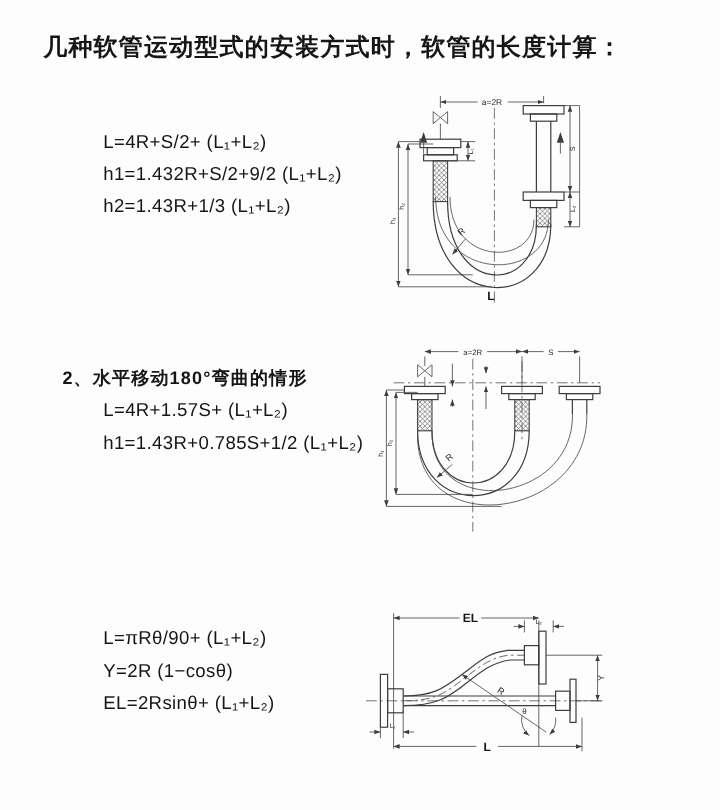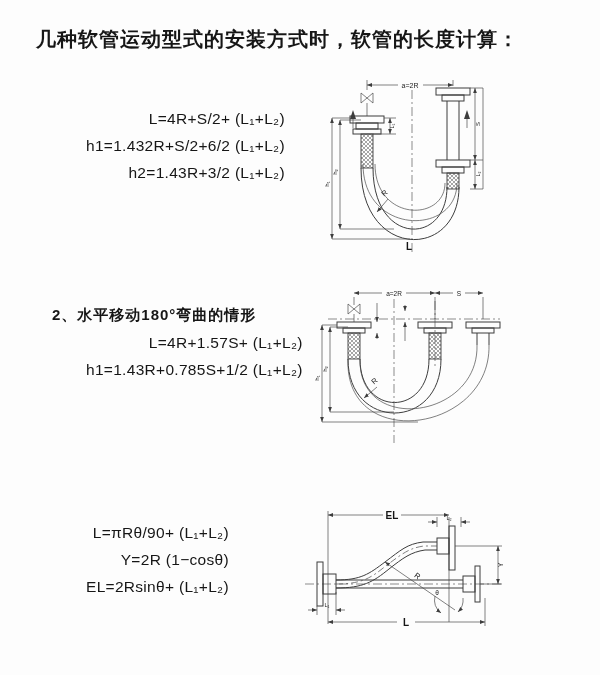--- a/index.html
+++ b/index.html
@@ -11,21 +11,21 @@
   .page{position:absolute;inset:0;}
   .doc-title{
     position:absolute;left:36px;top:26px;
     font-size:20px;font-weight:bold;letter-spacing:1px;white-space:nowrap;
   }
   .section{position:absolute;left:52px;white-space:nowrap;}
   #sec1{top:110px;}
   #sec2{top:306px;}
   #sec3{top:524px;}
   .sec-heading{font-size:15px;font-weight:bold;letter-spacing:1px;margin:0 0 9px 0;}
-  .formula{font-size:15.5px;font-weight:500;letter-spacing:.3px;margin:0 0 9px 34px;text-align:right;}
+  .formula{font-size:15.5px;font-weight:500;letter-spacing:.3px;margin:0 0 9px 34px;}
   .diagram{position:absolute;}
   #dia1{left:322px;top:66px;}
   #dia2{left:310px;top:283px;}
   #dia3{left:303px;top:498px;}
   svg{display:block;}
   svg .ln{stroke:#3d3d3d;stroke-width:1;fill:none;}
   svg .thin{stroke:#4a4a4a;stroke-width:.7;fill:none;}
   svg .cl{stroke:#5a5a5a;stroke-width:.7;fill:none;stroke-dasharray:9 3 2 3;}
   svg .hose{fill:url(#hp1);stroke:#3d3d3d;stroke-width:.9;}
   svg .dim-label{fill:#222;font-family:"Liberation Sans","DejaVu Sans",sans-serif;}
@@ -33,22 +33,22 @@
 </style>
 </head>
 <body>
 
 <div class="page">
 
   <div class="doc-title">几种软管运动型式的安装方式时，软管的长度计算：</div>
 
   <div class="section" id="sec1">
     <div class="formula">L=4R+S/2+ (L₁+L₂)</div>
-    <div class="formula">h1=1.432R+S/2+6/2 (L₁+L₂)</div>
-    <div class="formula">h2=1.43R+3/2 (L₁+L₂)</div>
+    <div class="formula">h1=1.432R+S/2+9/2 (L₁+L₂)</div>
+    <div class="formula">h2=1.43R+1/3 (L₁+L₂)</div>
   </div>
 
   <div class="section" id="sec2">
     <div class="sec-heading">2、水平移动180°弯曲的情形</div>
     <div class="formula">L=4R+1.57S+ (L₁+L₂)</div>
     <div class="formula">h1=1.43R+0.785S+1/2 (L₁+L₂)</div>
   </div>
 
   <div class="section" id="sec3">
     <div class="formula">L=πRθ/90+ (L₁+L₂)</div>

